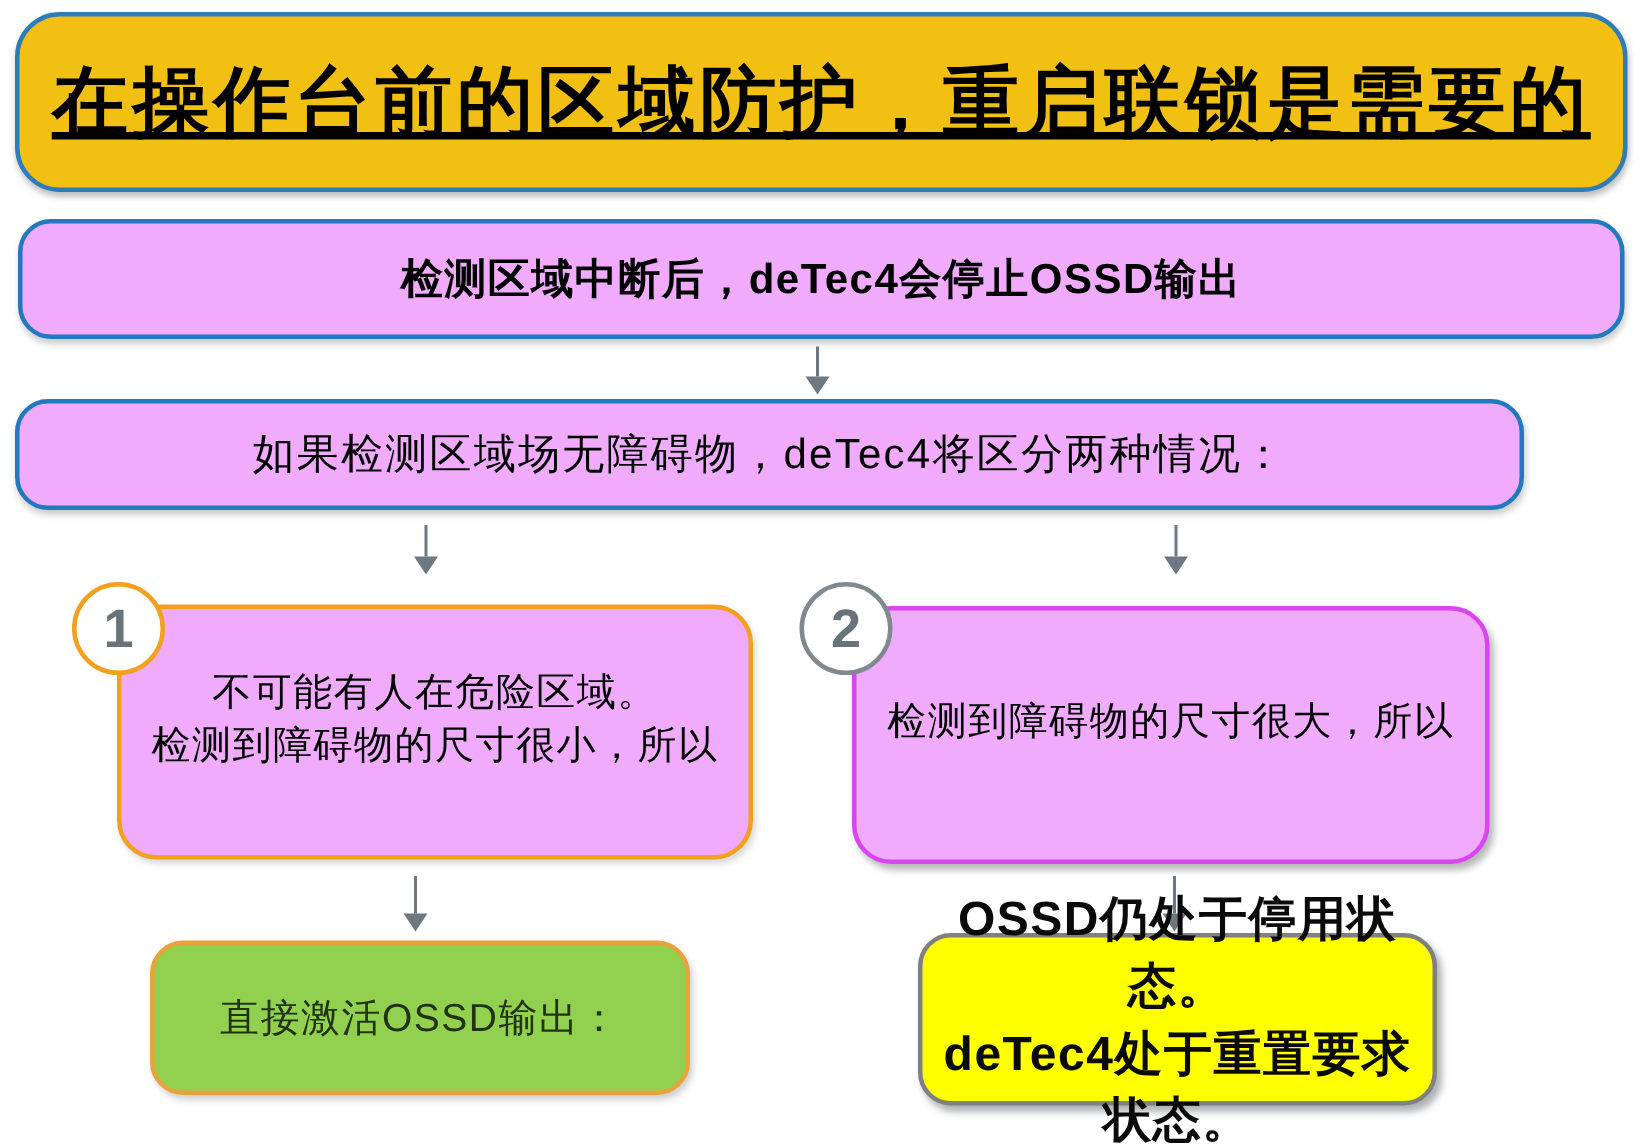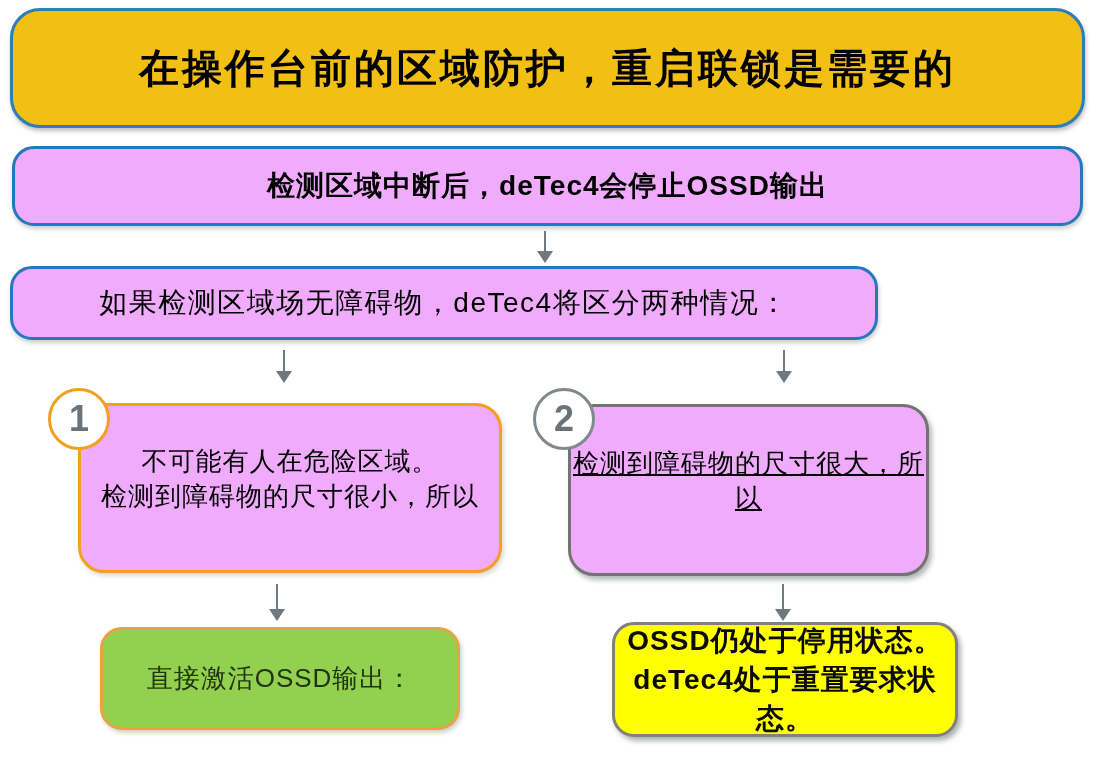--- a/index.html
+++ b/index.html
@@ -22,50 +22,50 @@
     justify-content: center;
     text-align: center;
     background: #f0abfc;
   }
   .title-banner {
     left: 10px; top: 8px; width: 1075px; height: 120px;
     background: #F2C012;
     border: 3px solid #2E7CB8;
     border-radius: 30px;
     box-shadow: 1px 3px 4px rgba(110,110,110,0.45);
-    font-size: 40px;
+    font-size: 51px;
     font-weight: bold;
     letter-spacing: 3px;
+    text-decoration: underline;
   }
   .step-box {
     border: 3px solid #2279BF;
     border-radius: 22px;
     box-shadow: 1px 3px 4px rgba(130,130,130,0.40);
   }
   .step-1 { left: 12px; top: 146px; width: 1071px; height: 80px; font-size: 28px; font-weight: bold; letter-spacing: 1px; }
-  .step-2 { left: 10px; top: 266px; width: 868px; height: 74px; font-size: 28px; font-weight: 400; letter-spacing: 1.5px; }
+  .step-2 { left: 10px; top: 266px; width: 1006px; height: 74px; font-size: 28px; font-weight: 400; letter-spacing: 1.5px; }
 
   .branch-card {
     border-radius: 26px;
     flex-direction: column;
     font-size: 26px;
     letter-spacing: 1px;
     line-height: 1.35;
     padding-bottom: 18px;
   }
   .branch-1 {
     left: 78px; top: 403px; width: 424px; height: 170px;
     border: 3px solid #F2A01E;
     box-shadow: 2px 3px 4px rgba(150,150,150,0.35);
   }
   .branch-2 {
-    left: 568px; top: 404px; width: 361px; height: 172px;
-    border: 3px solid #737373;
+    left: 568px; top: 404px; width: 425px; height: 172px;
+    border: 3px solid #d946ef;
     box-shadow: 3px 4px 5px rgba(120,125,128,0.55);
-    text-decoration: underline;
   }
   .number-badge {
     position: absolute;
     width: 62px; height: 62px;
     border-radius: 50%;
     background: #ffffff;
     display: flex; align-items: center; justify-content: center;
     font-size: 36px;
     font-weight: bold;
     color: #68737A;
@@ -87,21 +87,21 @@
     font-size: 26px;
     font-weight: normal;
     color: #223311;
     letter-spacing: 1px;
   }
   .result-yellow {
     left: 612px; top: 622px; width: 346px; height: 115px;
     background: #FFFF00;
     border: 3px solid #808080;
     box-shadow: 3px 4px 5px rgba(110,115,118,0.55);
-    font-size: 28px;
+    font-size: 32px;
     font-weight: 600;
     color: #0a0a0a;
     letter-spacing: 1px;
   }
   .line { display: block; }
 
   .arrow-down {
     position: absolute;
     display: flex;
     flex-direction: column;

